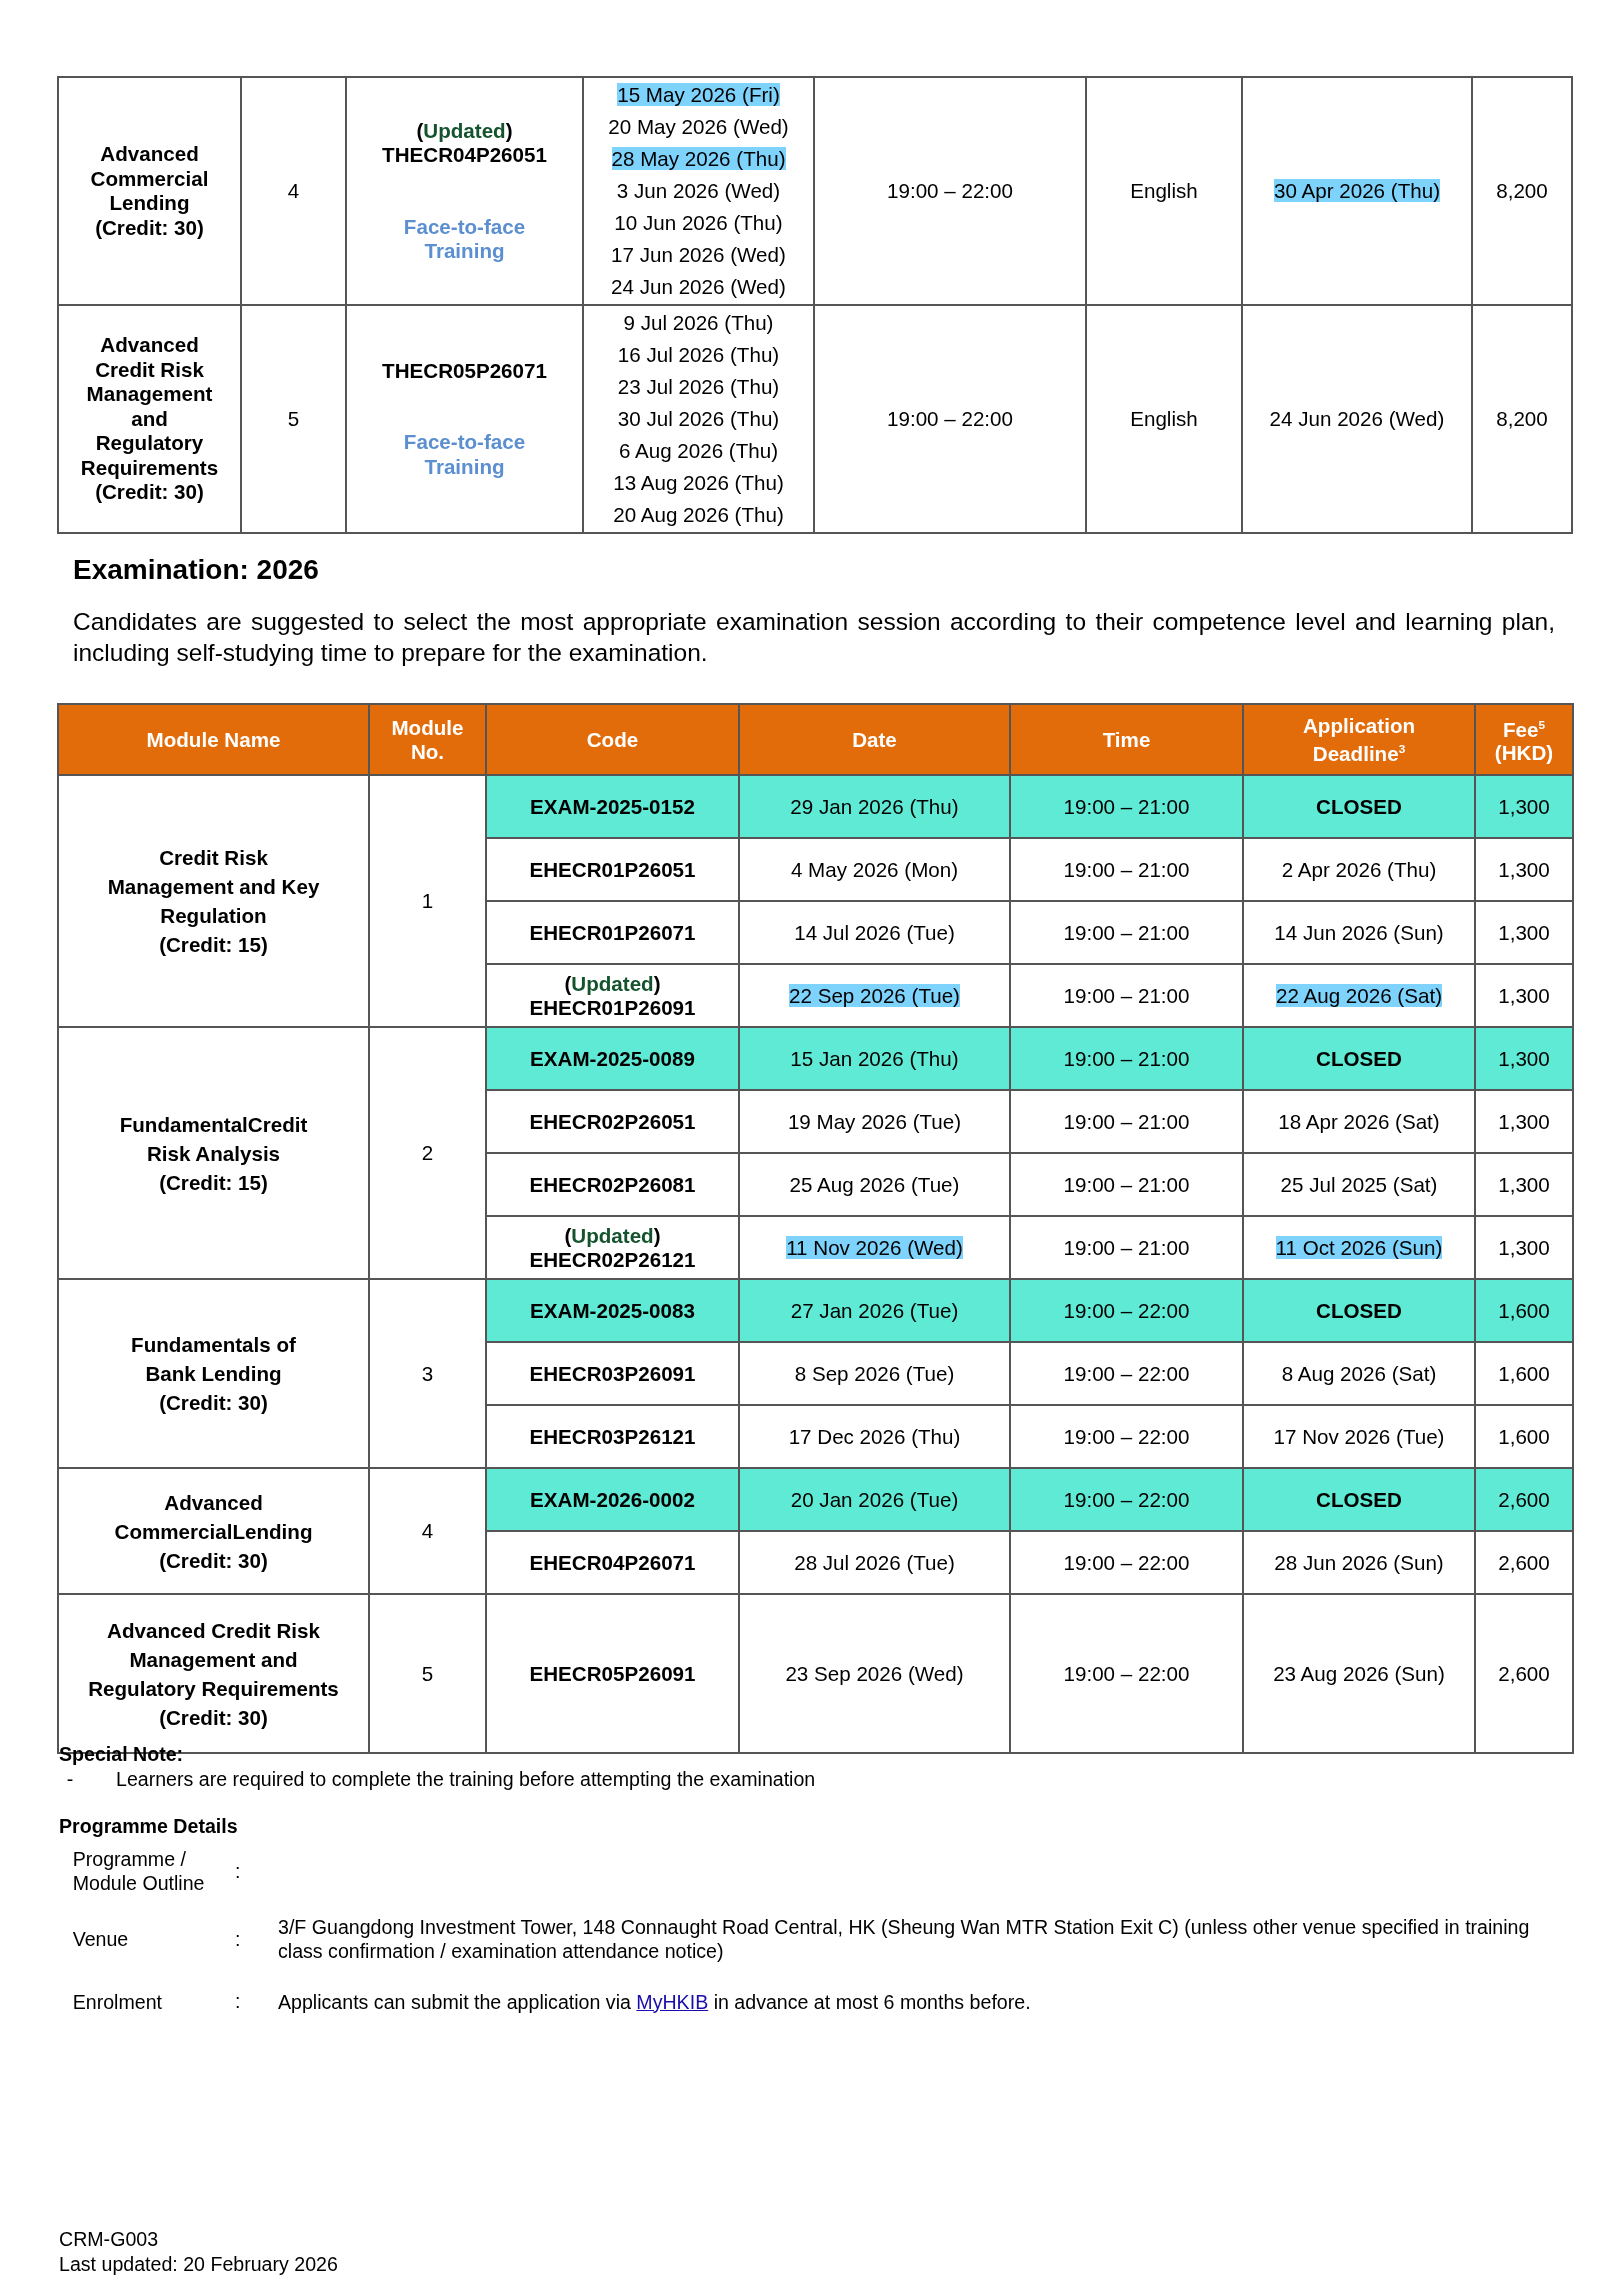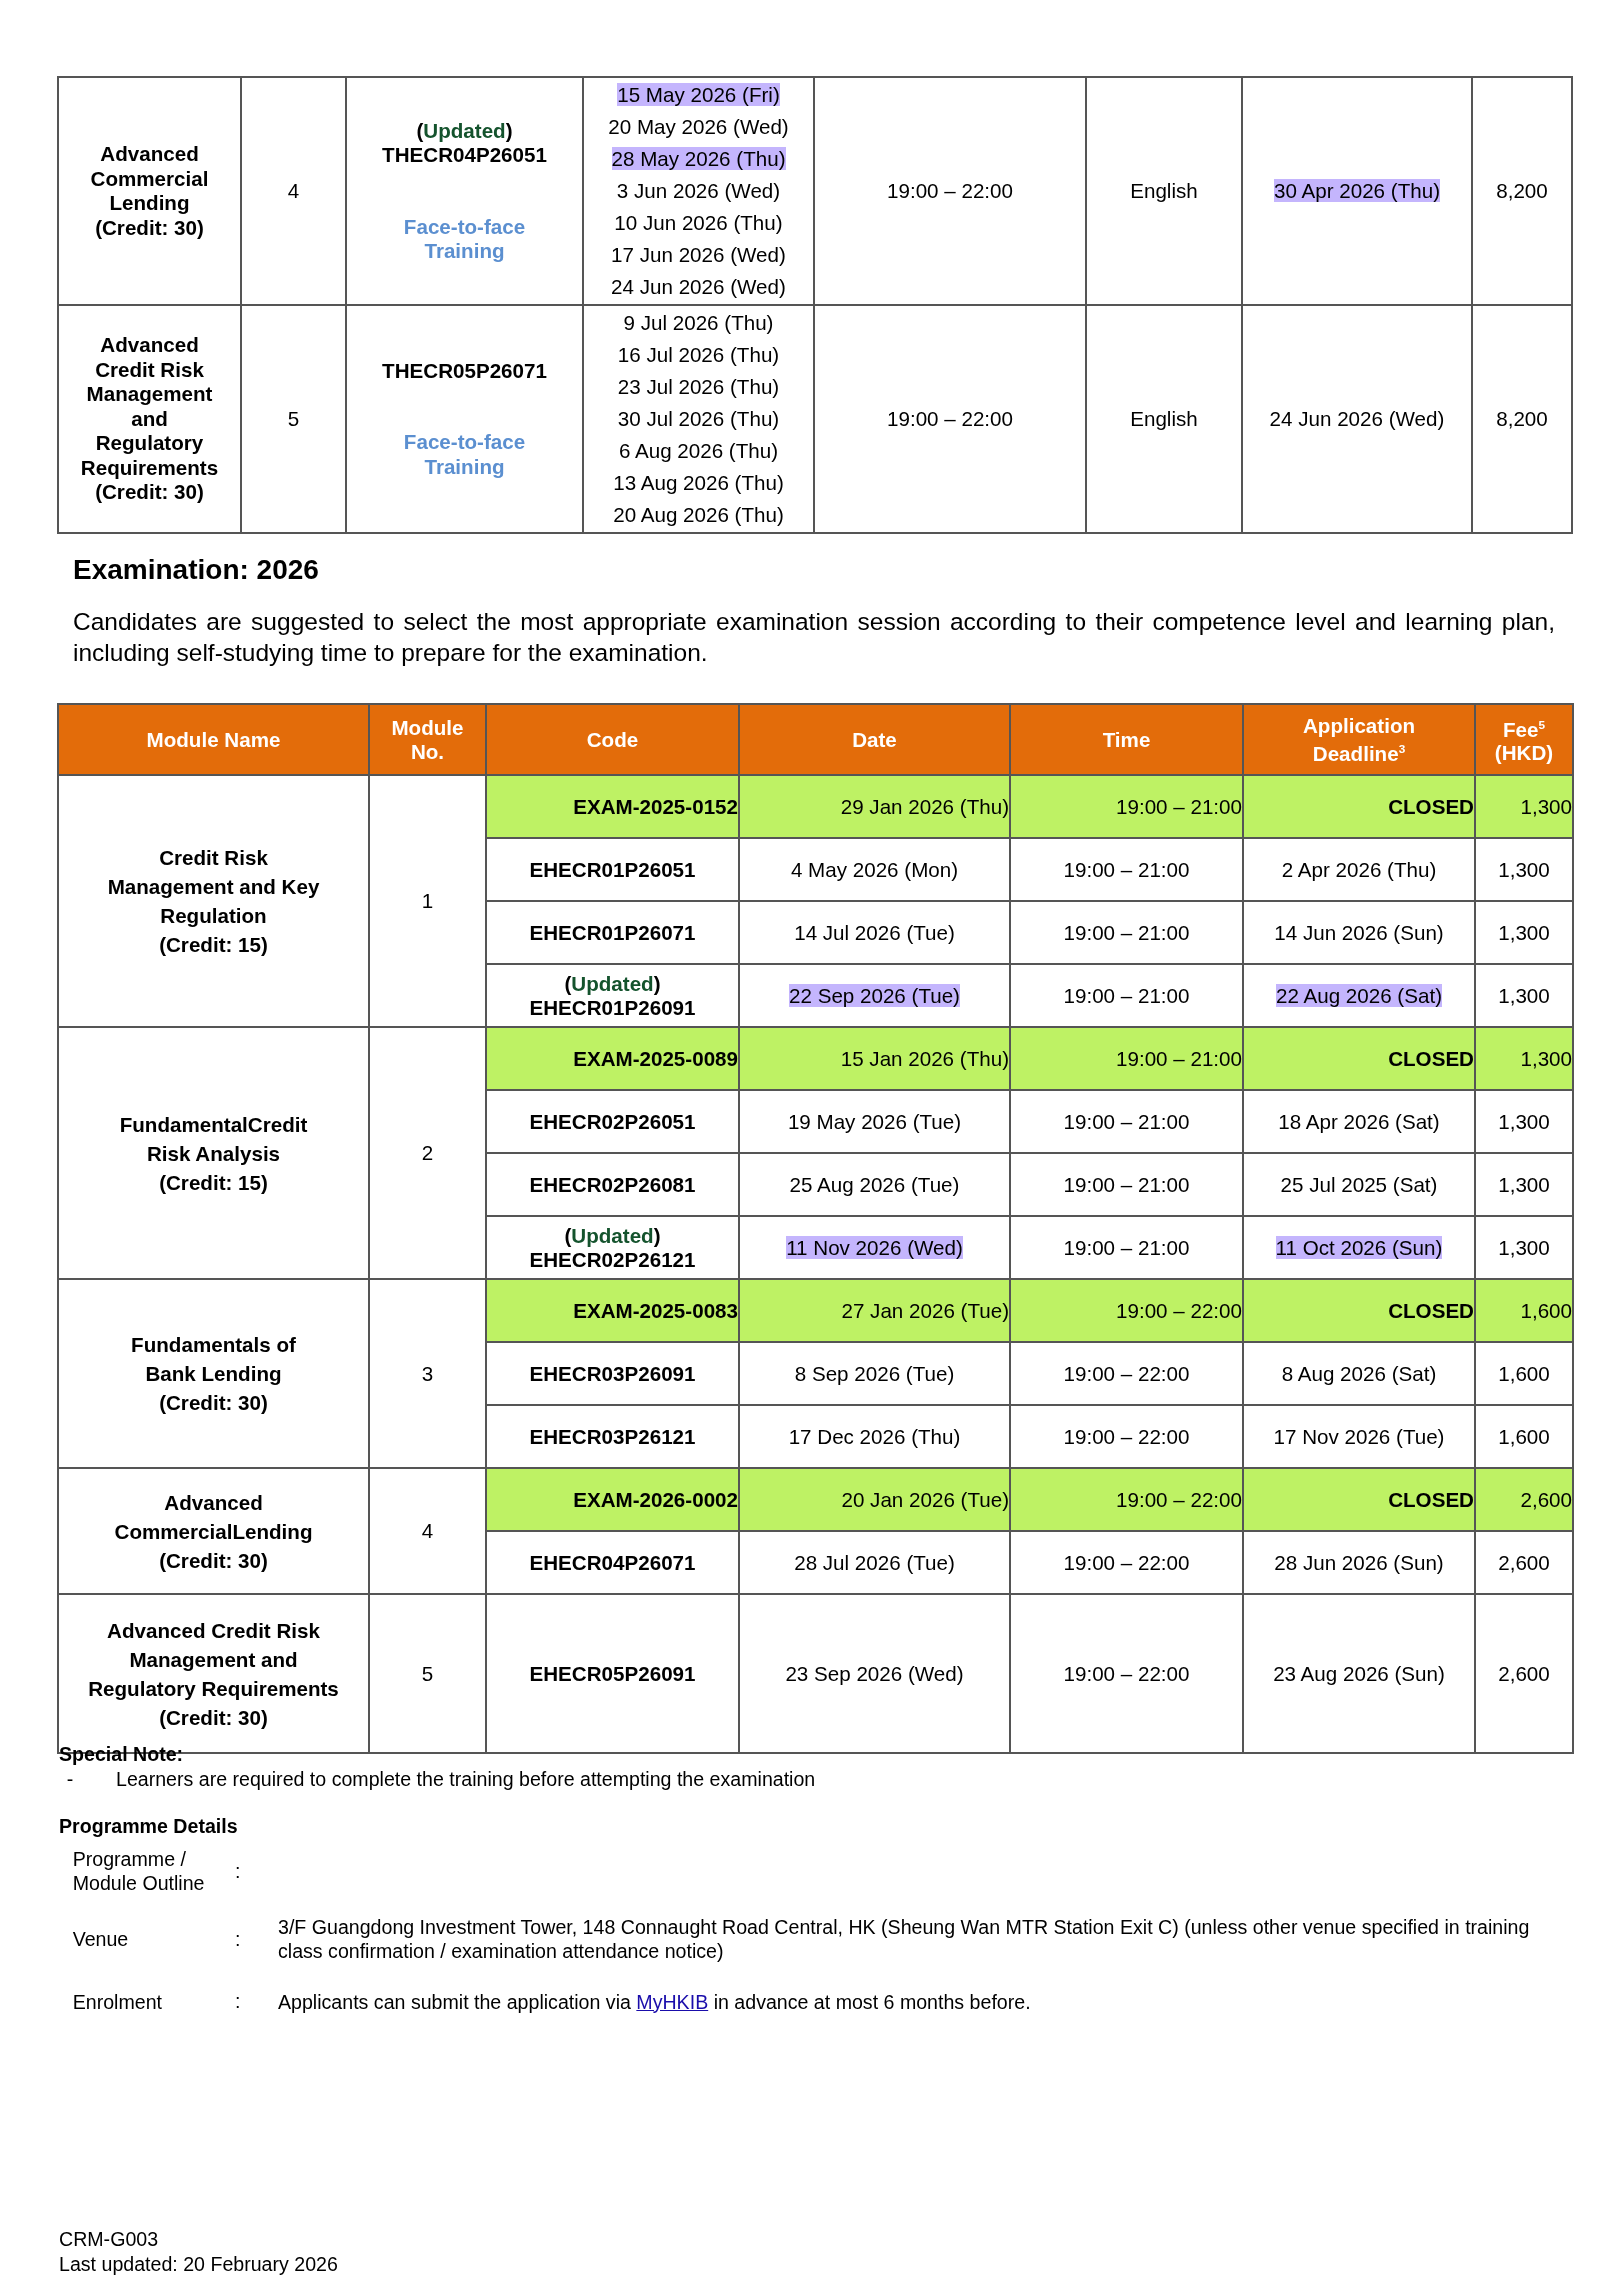--- a/index.html
+++ b/index.html
@@ -1,37 +1,37 @@
 <!DOCTYPE html>
 <html><head>
 <meta charset="utf-8">
 <style>
   html, body { margin: 0; padding: 0; background: #ffffff; }
   body { width: 1621px; height: 2293px; position: relative; font-family: "Liberation Sans", sans-serif; color: #000; }
   table { border-collapse: collapse; table-layout: fixed; }
   td, th { border: 2px solid #555; text-align: center; vertical-align: middle; padding: 0; }
-  .hl { background: #c4b5fd; }
+  .hl { background: #7dd3fc; }
   .upd { color: #14532d; }
   .blue { color: #5b8fd0; margin-top: 47px; }
 
   #training-table { position: absolute; left: 57px; top: 76px; width: 1515px; font-size: 20.6px; }
   #training-table td { line-height: 32px; }
   #training-table td.name { font-weight: bold; line-height: 24.5px; }
   #training-table td.code { font-weight: bold; line-height: 24.5px; }
   #training-table .dates div { height: 32px; line-height: 32px; }
   #training-table .dates { padding: 1px 0; }
 
   #exam-title { position: absolute; left: 73px; top: 554px; font-size: 28px; font-weight: bold; }
   #exam-desc { position: absolute; left: 73px; top: 606px; width: 1482px; font-size: 24.5px; line-height: 31px; text-align: justify; text-align-last: left; }
 
   #exam-table { position: absolute; left: 57px; top: 703px; width: 1514px; font-size: 20.6px; }
   #exam-table th { background: #e36c0a; color: #fff; font-weight: bold; height: 69px; line-height: 23.5px; font-size: 20.6px; }
   #exam-table th sup { font-size: 11.8px; }
   #exam-table td { height: 61px; line-height: 23.5px; }
-  #exam-table tr.closed td.g { background: #bef264; text-align: right; }
+  #exam-table tr.closed td.g { background: #5eead4; }
   #exam-table td.name { font-weight: bold; line-height: 29px; }
   #exam-table td.code { font-weight: bold; }
   #exam-table td.dl-closed { font-weight: bold; }
 
   #special-note { position: absolute; left: 59px; top: 1743px; font-size: 19.6px; }
   #special-note .title { font-weight: bold; }
   #special-note .item { margin-top: 2px; display: flex; }
   #special-note .item .dash { width: 57px; padding-left: 7.8px; box-sizing: border-box; }
 
   #prog-details { position: absolute; left: 59px; top: 1815px; font-size: 19.6px; width: 1509px; }

